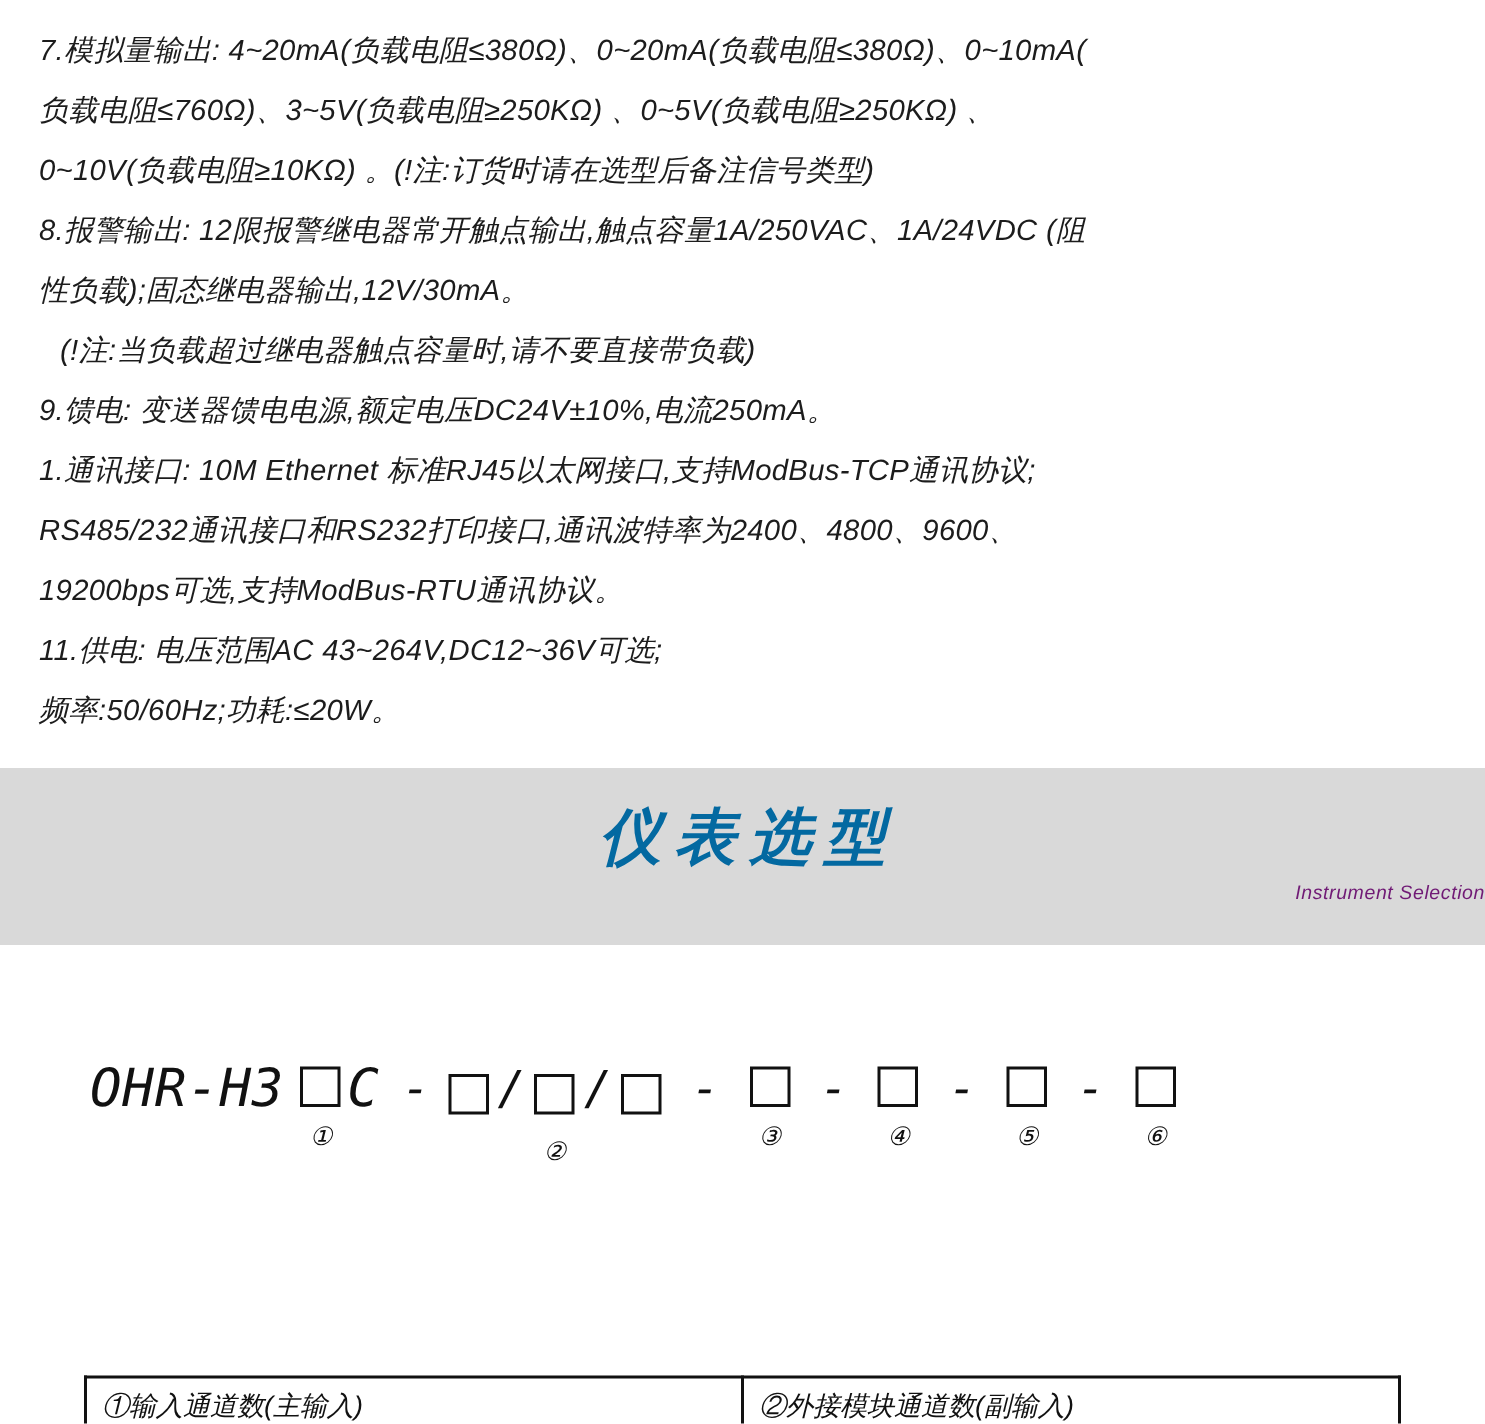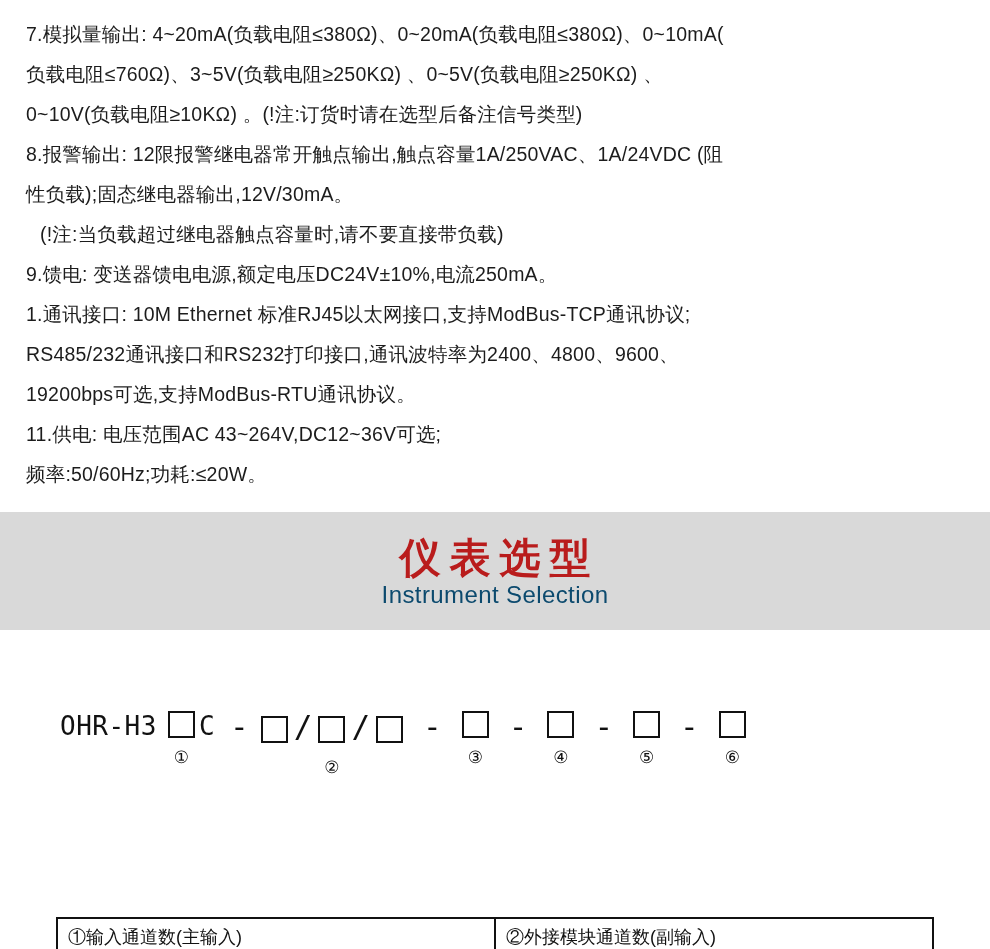--- a/index.html
+++ b/index.html
@@ -11,20 +11,21 @@
     height: 949px;
     background: #ffffff;
     font-family: "Liberation Sans", sans-serif;
     color: #1a1a1a;
     overflow: hidden;
   }
   .page {
     position: relative;
     width: 990px;
     height: 949px;
+    font-style: italic;
   }
 
   
   .spec-block {
     padding: 14px 26px 0 26px;
     box-sizing: border-box;
   }
   .spec-line {
     font-size: 19.5px;
     line-height: 40px;
@@ -48,44 +49,45 @@
     left: 0;
     right: 0;
     top: 50%;
     transform: translateY(-50%);
     text-align: center;
   }
   .band-title-cn {
     font-size: 41px;
     font-weight: bold;
     letter-spacing: 9px;
-    color: #b91c1c;
+    color: #0369a1;
     line-height: 47px;
     padding-left: 9px;
   }
   .band-title-en {
-    font-size: 24px;
+    font-size: 13px;
     letter-spacing: 0.4px;
-    color: #0c4a6e;
+    color: #701a75;
     line-height: 24px;
     margin-top: 1px;
+    text-align: right;
   }
 
   
   .model-section {
     padding: 74px 0 0 0;
   }
   .model-row {
     display: flex;
     align-items: flex-start;
     padding-left: 60px;
   }
   .model-prefix {
     font-family: "DejaVu Sans Mono", monospace;
-    font-size: 26px;
+    font-size: 35px;
     line-height: 44px;
     letter-spacing: 0.5px;
     color: #111;
     margin-right: 7px;
   }
   .slot-wrap {
     display: inline-flex;
     flex-direction: column;
     align-items: center;
     width: 33px;

